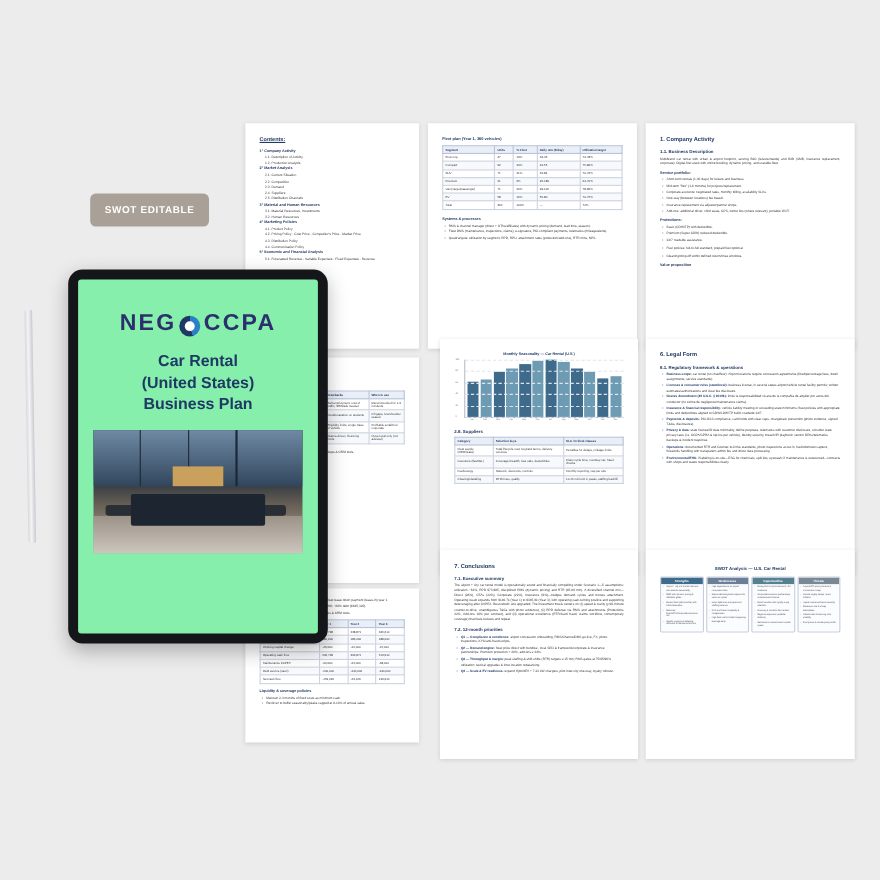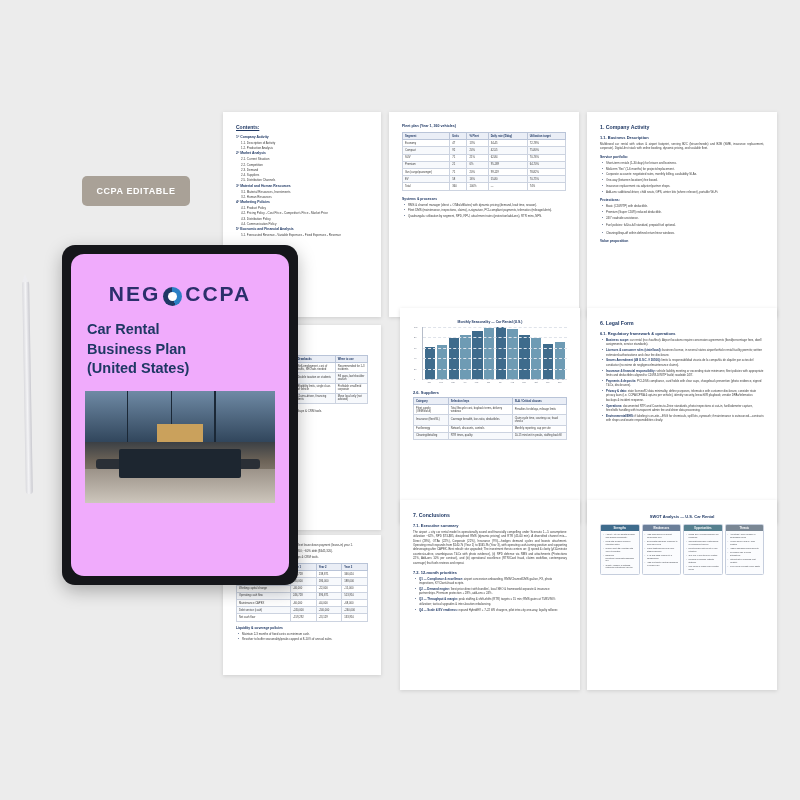--- a/index.html
+++ b/index.html
@@ -57,30 +57,30 @@
   }
 
   
   #tablet{
     position:absolute;left:62px;top:245px;width:236px;height:340px;
     background:#15161a;border-radius:13px;
     box-shadow:0 6px 18px rgba(0,0,0,.28);
     padding:9px;box-sizing:border-box;
   }
   #tablet-screen{
-    width:100%;height:100%;background:#f0abfc;border-radius:13px;overflow:hidden;position:relative;
+    width:100%;height:100%;background:#86efac;border-radius:3px;overflow:hidden;position:relative;
   }
   .cover{padding:16px 16px 0;box-sizing:border-box;height:100%;}
   .logo{display:flex;align-items:center;justify-content:center;gap:2px;margin-top:12px;margin-bottom:14px;}
   .logo-text{font-size:21px;letter-spacing:2px;color:#2b2f6b;font-weight:bold;}
   .logo-mark{width:19px;height:19px;border-radius:50%;
      background:conic-gradient(#2b7fc4 0 45%, #1f3864 45% 100%);
      position:relative;display:inline-block;margin:0 1px;top:2px;}
   .logo-mark:after{content:"";position:absolute;left:5px;top:5px;width:9px;height:9px;background:#fff;border-radius:50%;}
-  .cover-title{text-align:left;color:#1f3864;font-weight:bold;font-size:14.5px;line-height:1.35;margin-bottom:12px;}
+  .cover-title{text-align:center;color:#1f3864;font-weight:bold;font-size:14.5px;line-height:1.35;margin-bottom:12px;}
   .cover-img{height:112px;margin:0 -2px;background:
       linear-gradient(180deg,#0e1620 0%,#25303c 38%,#6b6257 62%,#b9ada0 100%);
       position:relative;overflow:hidden;}
   .ci-win{position:absolute;left:0;top:0;width:100%;height:46%;
       background:linear-gradient(180deg,#6f8aa5,#31465c);}
   .ci-mull{position:absolute;top:0;height:46%;width:1.5px;background:#1b2836;}
   .ci-desk{position:absolute;left:18%;top:52%;width:64%;height:26%;background:#1d2630;border-radius:2px;}
   .ci-sign{position:absolute;left:38%;top:30%;width:24%;height:16%;background:#caa15c;}
   .ci-floor{position:absolute;left:0;bottom:0;width:100%;height:30%;
       background:linear-gradient(180deg,#9b9288,#cdc6bc);}
@@ -518,37 +518,37 @@
               <li>Recession risk &amp; cheap alternatives</li>
               <li>Interest rate &amp; financing cost volatility</li>
               <li>Fuel prices &amp; climate-policy shifts</li>
             </ul>
           </div>
         </div>
     </div>
   </div>
 
   <div id="badge">
-    <span>CCPA EDITABLE</span>
+    <span>SWOT EDITABLE</span>
   </div>
 
   <div id="pencil"></div>
 
   <div id="tablet">
     <div id="tablet-screen">
       <div class="cover">
         <div class="logo">
           <span class="logo-text">NEG</span>
           <span class="logo-mark"></span>
           <span class="logo-text">CCPA</span>
         </div>
         <div class="cover-title">
           <div>Car Rental</div>
+          <div>(United States)</div>
           <div>Business Plan</div>
-          <div>(United States)</div>
         </div>
         <div class="cover-img">
           <div class="ci-win"></div>
           <div class="ci-mull" style="left:22%"></div>
           <div class="ci-mull" style="left:45%"></div>
           <div class="ci-mull" style="left:68%"></div>
           <div class="ci-car" style="left:6%;width:20%"></div>
           <div class="ci-car" style="left:30%;width:18%"></div>
           <div class="ci-car" style="left:70%;width:22%"></div>
           <div class="ci-sign"></div>

